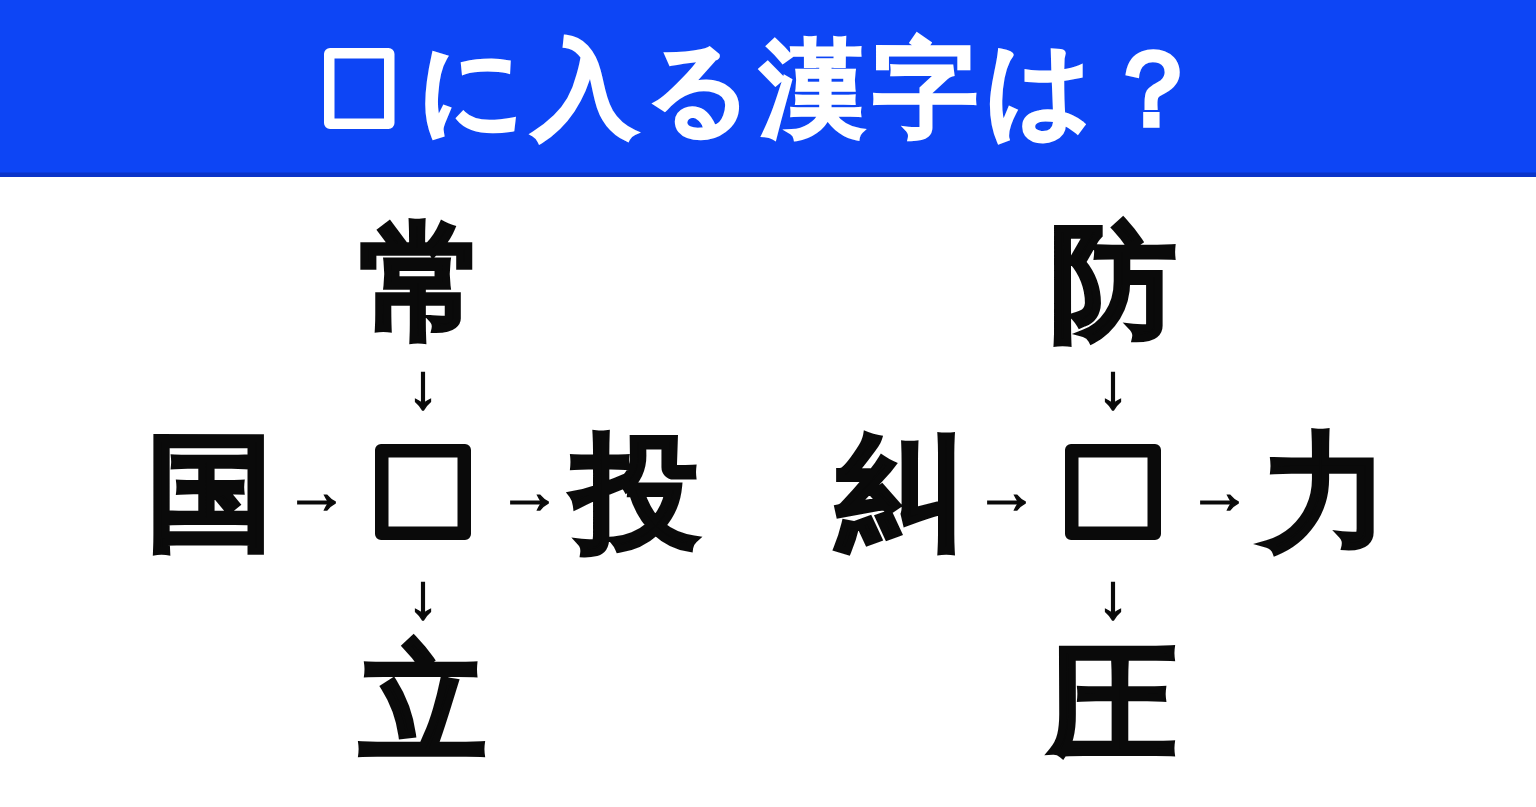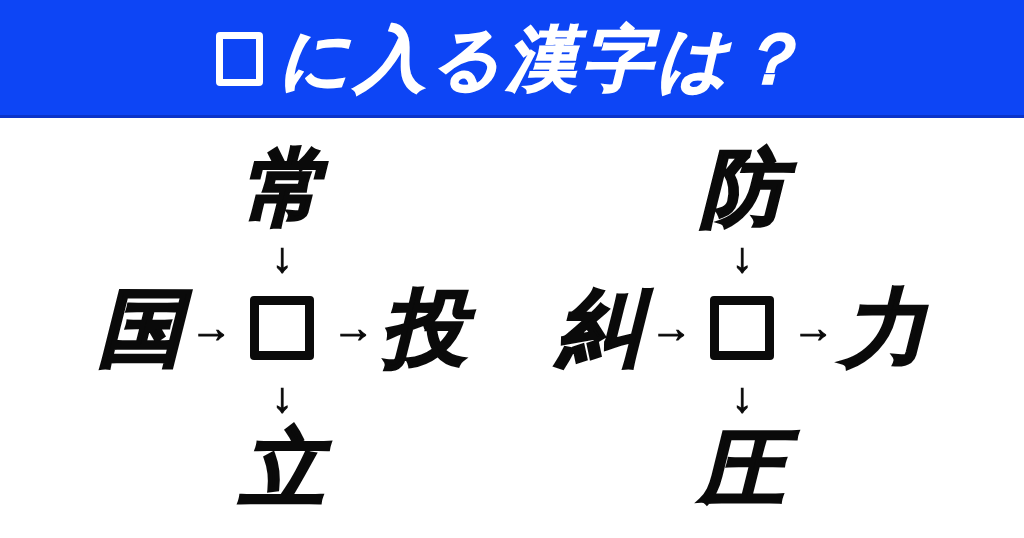--- a/index.html
+++ b/index.html
@@ -1,15 +1,15 @@
 <!DOCTYPE html>
 <html><head>
 <meta charset="utf-8">
 <style>
-  * { margin: 0; padding: 0; box-sizing: content-box; font-style: italic; }
+  * { margin: 0; padding: 0; box-sizing: content-box; }
   html, body { width: 1024px; height: 538px; overflow: hidden; }
   body {
     background: #ffffff;
     font-family: "Liberation Sans", sans-serif;
   }
   .page { width: 1024px; height: 538px; position: relative; }
 
   
   .banner {
     width: 100%;

